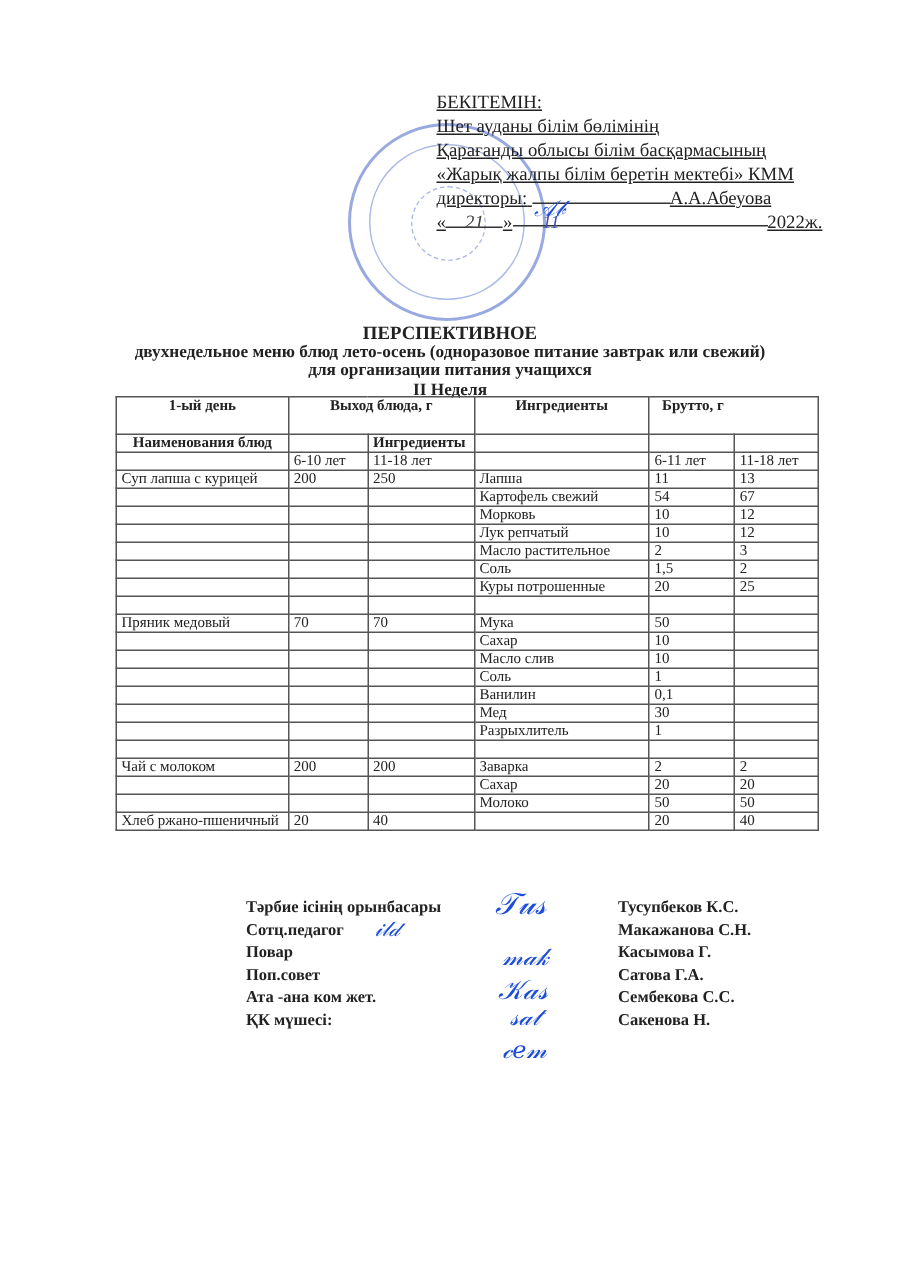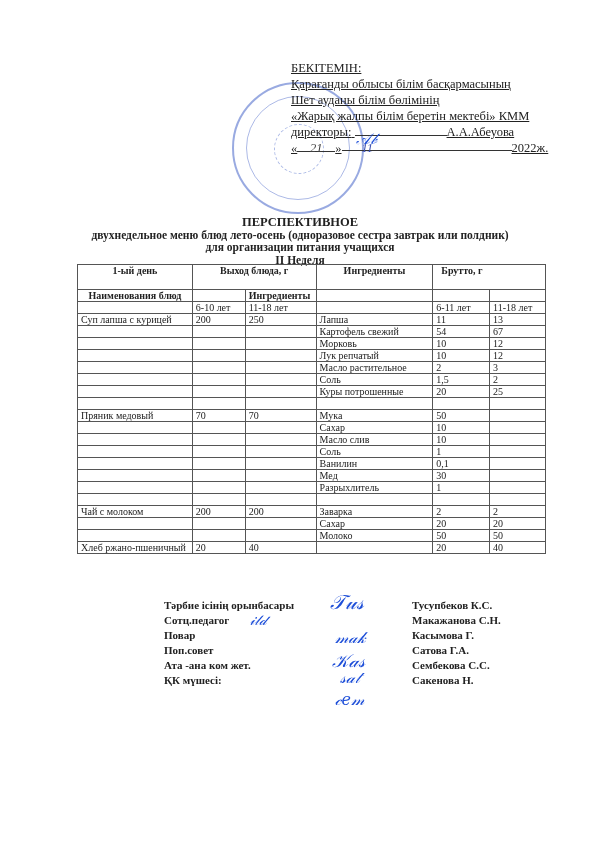--- a/index.html
+++ b/index.html
@@ -38,37 +38,37 @@
   .staff-role { position: absolute; left: 0; }
   .staff-name { position: absolute; left: 248px; }
 </style>
 </head>
 <body>
 
 <div class="stamp"></div>
 
 <div class="approve">
   <div>БЕКІТЕМІН:</div>
+  <div>Шет ауданы білім бөлімінің</div>
   <div>Қарағанды облысы білім басқармасының</div>
-  <div>Шет ауданы білім бөлімінің</div>
   <div>«Жарық жалпы білім беретін мектебі» КММ</div>
   <div>
     <span>директоры:</span>
     <span class="uline" style="width:92px;"></span><span>А.А.Абеуова</span>
   </div>
   <div>
     <span>«</span><span class="uline" style="width:38px;text-align:center;color:#404040;font-style:italic;">21</span><span>»</span><span class="uline" style="width:170px;text-align:left;padding-left:20px;box-sizing:border-box;color:#3a4fb0;font-style:italic;">11</span><span>2022ж.</span>
   </div>
 </div>
 
 <div class="sig" style="left:356px;top:130px;font-size:15px;">𝒜𝒷</div>
 
 <div class="titles">
   <div class="t1">ПЕРСПЕКТИВНОЕ</div>
-  <div>двухнедельное меню блюд  лето-осень (одноразовое сестра завтрак или полдник)</div>
+  <div>двухнедельное меню блюд  лето-осень (одноразовое питание завтрак или свежий)</div>
   <div>для организации питания учащихся</div>
   <div>II Неделя</div>
 </div>
 
 <table class="menu">
   <colgroup>
     <col style="width:115px">
       <col style="width:53px">
       <col style="width:71px">
       <col style="width:117px">

